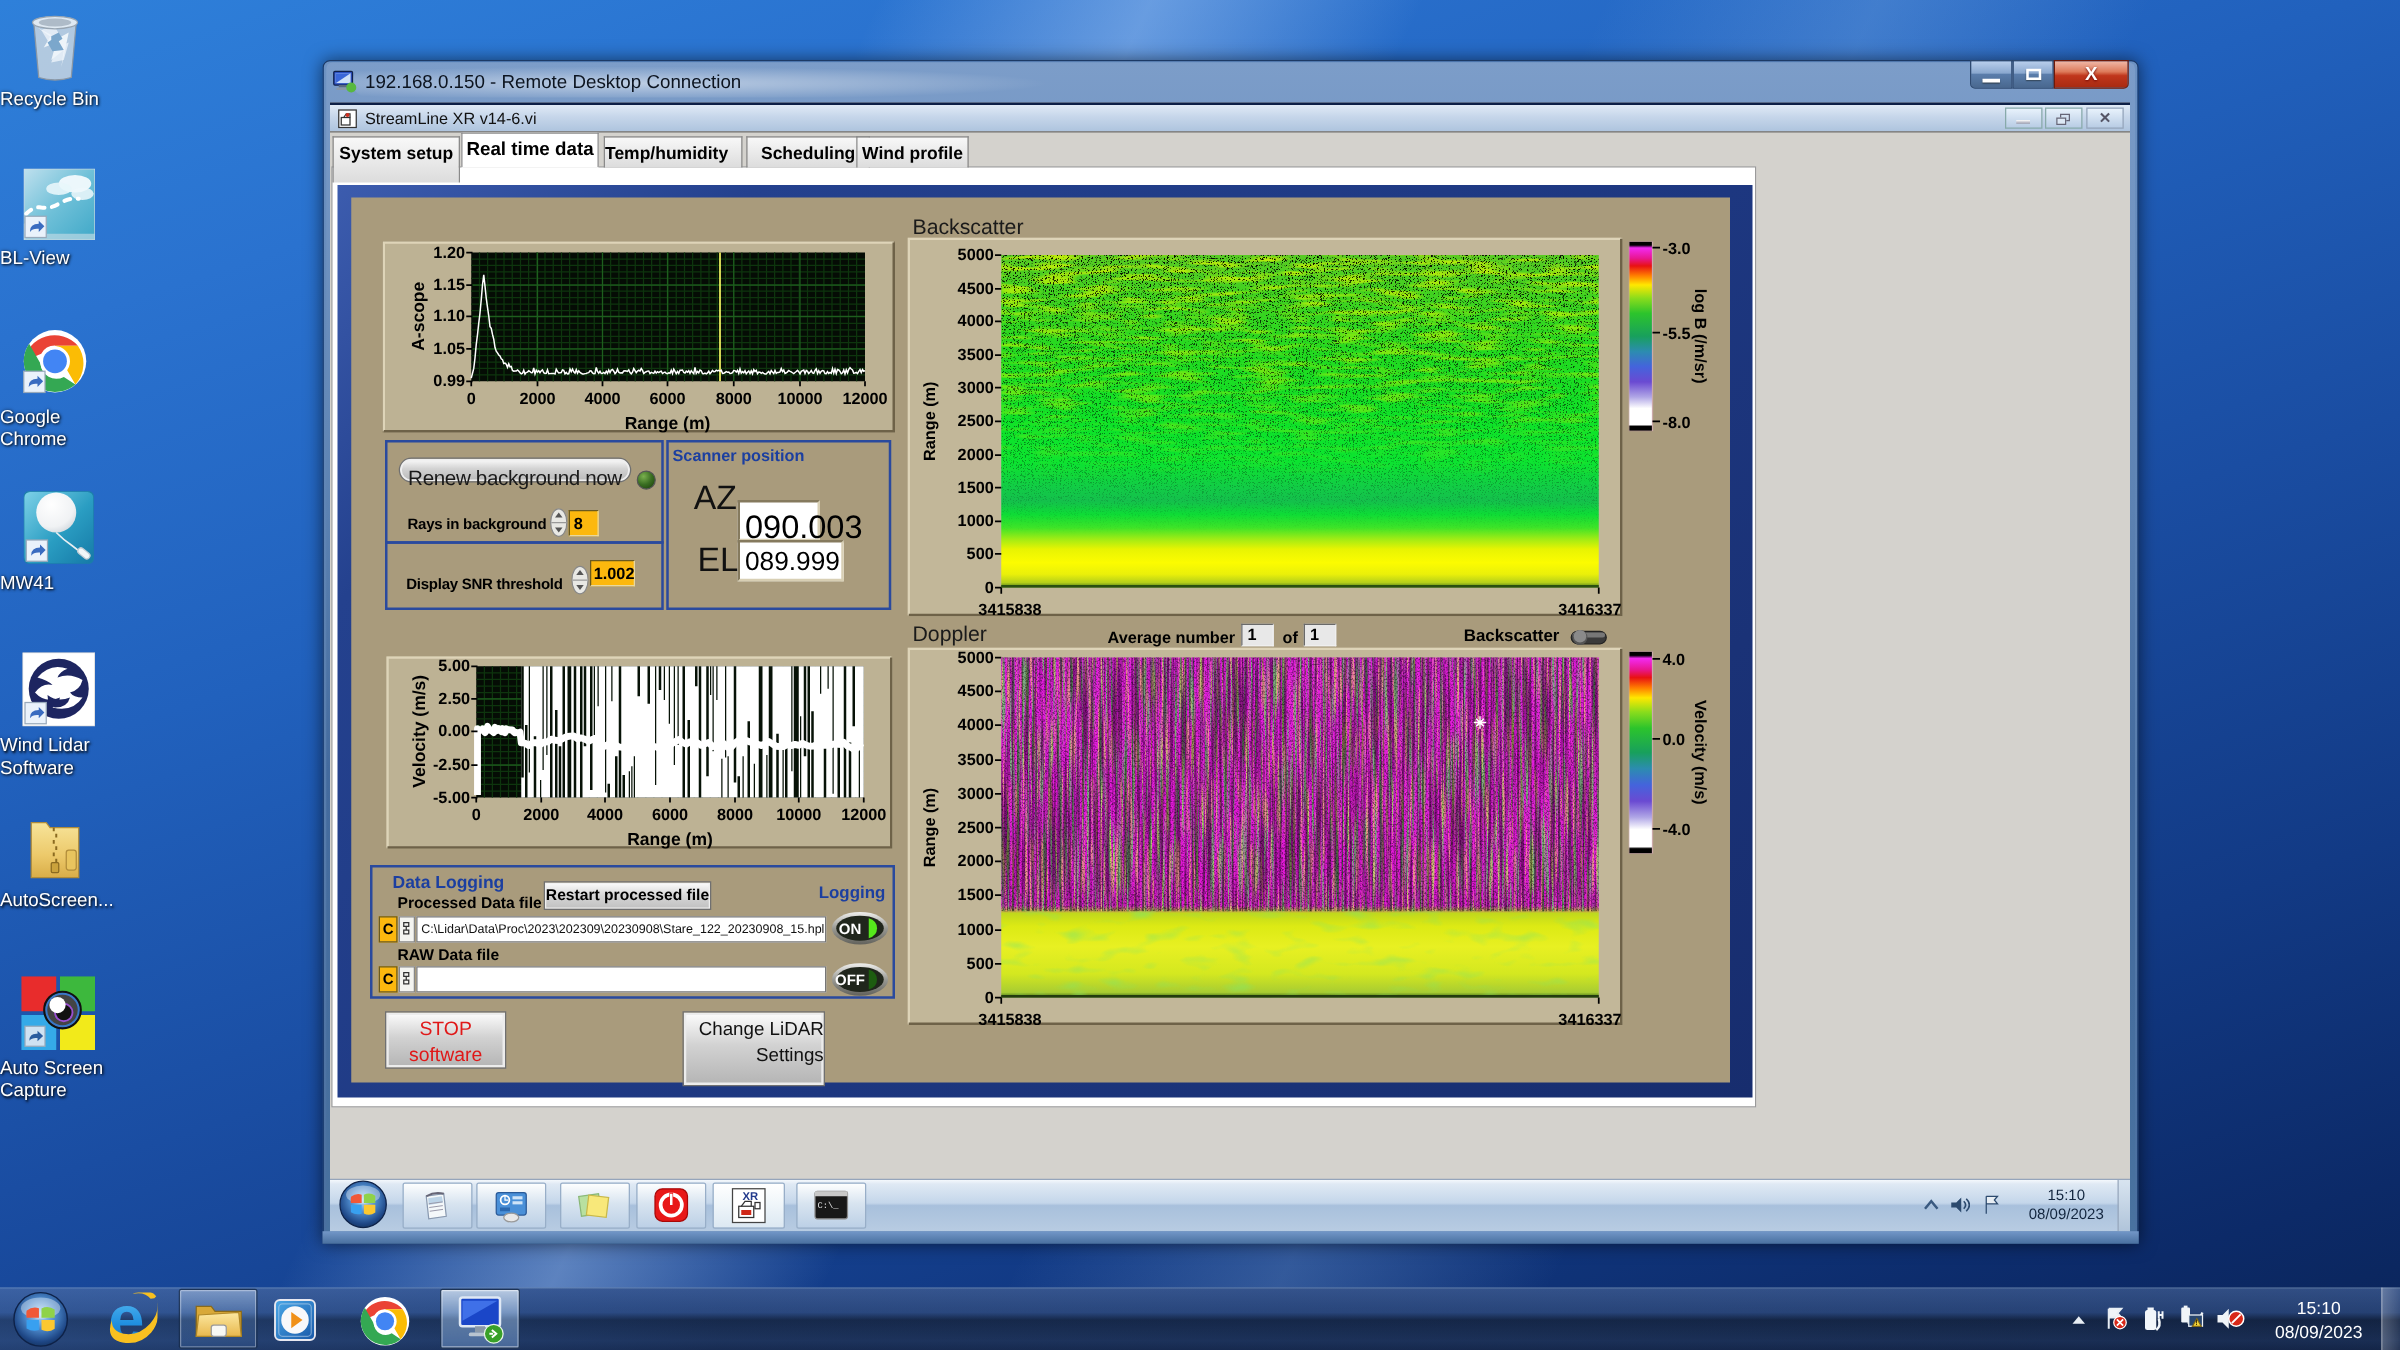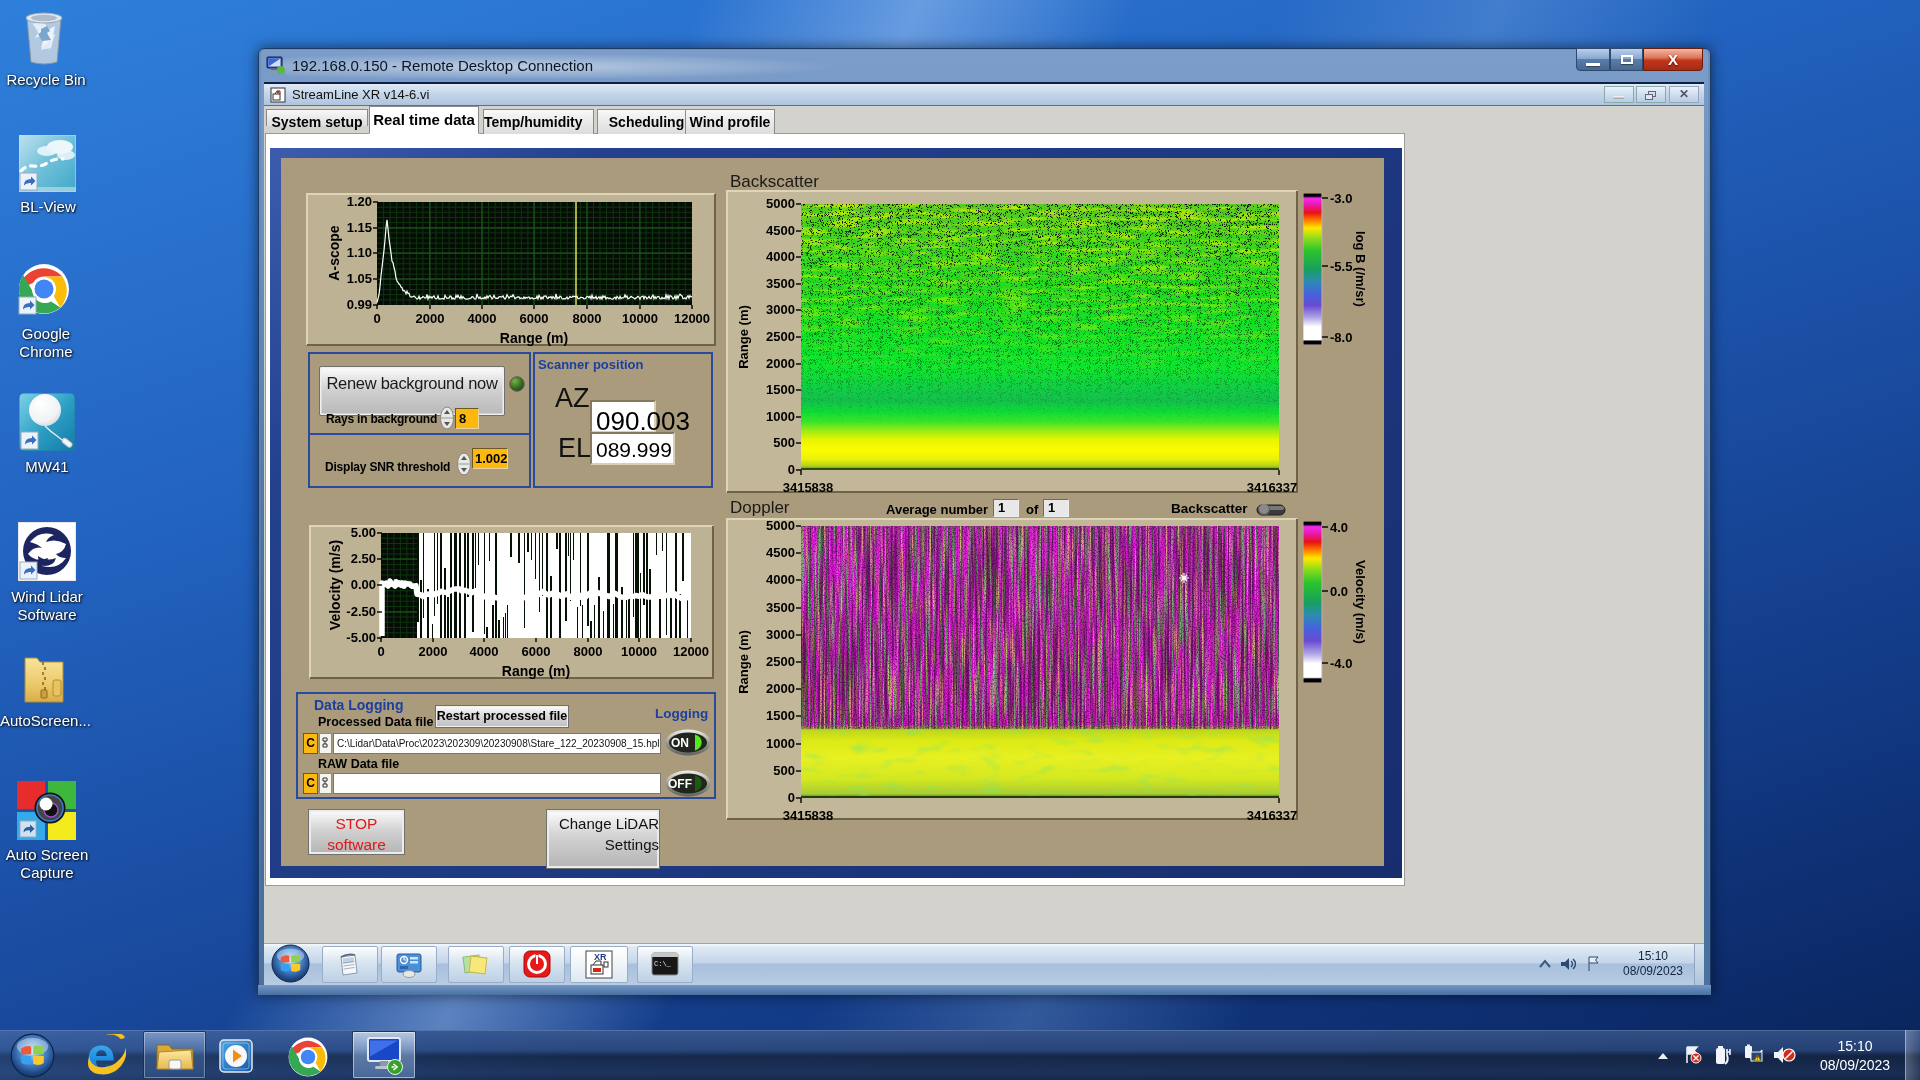--- a/index.html
+++ b/index.html
@@ -1,20 +1,20 @@
 <!DOCTYPE html>
 <html><head><meta charset="utf-8"><style>
 *{margin:0;padding:0;box-sizing:border-box}
 html,body{width:1920px;height:1080px;overflow:hidden;font-family:"Liberation Sans",sans-serif}
 .abs{position:absolute}
 body{position:relative;background:
  linear-gradient(115deg, rgba(255,255,255,0) 29%, rgba(180,210,248,.45) 38%, rgba(255,255,255,0) 47%),
  linear-gradient(115deg, rgba(255,255,255,0) 53%, rgba(150,190,235,.26) 62%, rgba(255,255,255,0) 71%),
  linear-gradient(162deg,#2e80da 0%,#2a72cf 16%,#2161bd 36%,#1a4da2 56%,#123a85 76%,#0c2a68 92%,#0a2458 100%)}
-.icon-label{position:absolute;color:#fff;font-size:15px;text-align:center;line-height:18px;
+.icon-label{position:absolute;color:#fff;font-size:15px;line-height:18px;
  text-shadow:1px 1px 2px rgba(0,0,0,.85),0 0 3px rgba(0,0,0,.6)}
 </style></head><body>
 
 <svg class="abs" style="left:21px;top:4px" width="46" height="62" viewBox="0 0 46 62">
  <path d="M6 14 L40 14 L36 58 Q23 62 10 58 Z" fill="#c9d6e2" opacity=".85"></path>
  <path d="M6 14 L40 14 L36 58 Q23 62 10 58 Z" fill="none" stroke="#8a97a5"></path>
  <path d="M9 18 L20 24 L14 34 L24 30 L20 44 L30 36 L28 50 L34 22 L23 28 Z" fill="#f4f8fc" opacity=".9"></path>
  <path d="M12 20 L22 16 L28 26 L18 30 Z M24 34 L34 30 L30 44 L20 46 Z" fill="#eef4fa" opacity=".8"></path>
  <ellipse cx="23" cy="14" rx="18" ry="5" fill="#dfe9f2" stroke="#98a5b2"></ellipse>
  <ellipse cx="23" cy="14" rx="13" ry="3.2" fill="#aebbc8"></ellipse>
@@ -168,21 +168,21 @@
  <div class="abs" style="left:8px;top:9px;width:11px;height:3px;background:linear-gradient(#fff,#99a)"></div>
   </div>
 <div class="abs" style="left:1636px;top:86px;width:30px;height:17px;background:linear-gradient(#e8f2fc,#b8cce4);border:1px solid #8aa">
  <div class="abs" style="left:11px;top:4px;width:8px;height:6px;border:1.5px solid #667"></div>
  <div class="abs" style="left:8px;top:7px;width:8px;height:6px;border:1.5px solid #667;background:#dde8f4"></div>
   </div>
 <div class="abs" style="left:1669px;top:86px;width:30px;height:17px;background:linear-gradient(#e8f2fc,#b8cce4);border:1px solid #95a5bb;color:#556;font-weight:bold;font-size:12px;text-align:center;line-height:15px">✕</div>
 
 <div class="abs" style="left:265px;top:133px;width:1140px;height:753px;background:#fff;border:1px solid #9a9a9a"></div>
 
-<div class="abs" style="left:266px;top:109px;width:102px;height:17px;background:linear-gradient(#f8f8f8,#dcdcdc);border:1px solid #8a8a8a;border-bottom:none;font-weight:bold;font-size:14px;text-align:center;line-height:24px;color:#000">System setup</div>
+<div class="abs" style="left:266px;top:109px;width:102px;height:37px;background:linear-gradient(#f8f8f8,#dcdcdc);border:1px solid #8a8a8a;border-bottom:none;font-weight:bold;font-size:14px;text-align:center;line-height:24px;color:#000">System setup</div>
 <div class="abs" style="left:369px;top:106px;width:110px;height:28px;background:#fff;border:1px solid #8a8a8a;border-bottom:1px solid #fff;font-weight:bold;font-size:15px;text-align:center;line-height:26px;color:#000;z-index:3">Real time data</div>
 <div class="abs" style="left:483px;top:109px;width:111px;height:25px;background:linear-gradient(#f8f8f8,#dcdcdc);border:1px solid #8a8a8a;border-bottom:none;font-weight:bold;font-size:14px;text-align:left;line-height:24px;color:#000">Temp/humidity</div>
 <div class="abs" style="left:597px;top:109px;width:99px;height:25px;background:linear-gradient(#f8f8f8,#dcdcdc);border:1px solid #8a8a8a;border-bottom:none;font-weight:bold;font-size:14px;text-align:center;line-height:24px;color:#000">Scheduling</div>
 <div class="abs" style="left:685px;top:109px;width:90px;height:25px;background:linear-gradient(#f8f8f8,#dcdcdc);border:1px solid #8a8a8a;border-bottom:none;font-weight:bold;font-size:14px;text-align:center;line-height:24px;color:#000">Wind profile</div>
 
 <div class="abs" style="left:270px;top:148px;width:1132px;height:730px;background:linear-gradient(135deg,#3c5cae 0%,#24418e 18%,#1d3780 60%,#172d6e 100%)"></div>
 <div class="abs" style="left:281px;top:158px;width:1103px;height:708px;background:#a99b7c"></div>
 <svg class="abs" style="left:306px;top:193px" width="410" height="153" viewBox="0 0 410 153">
 <rect width="410" height="153" fill="#bdb294"></rect>
 <path d="M0 0 L410 0 410 153 0 153z" fill="none" stroke="#8c7f63" stroke-width="2"></path>
@@ -724,21 +724,21 @@
 <rect x="1" y="3" width="28" height="10" rx="5" fill="#3a3a3a" stroke="#222"></rect>
 <rect x="2" y="4" width="26" height="4" rx="2" fill="#777"></rect>
 <circle cx="8" cy="8" r="6" fill="#555"></circle>
     <circle cx="8" cy="7" r="5" fill="#8a8a8a"></circle>
 </svg>
 
 <div class="abs" style="left:308px;top:352px;width:223px;height:83px;border:2px solid #2a4a9e"></div>
 <div class="abs" style="left:308px;top:433px;width:223px;height:55px;border:2px solid #2a4a9e"></div>
 <div class="abs" style="left:533px;top:352px;width:180px;height:136px;border:2px solid #2a4a9e"></div>
 
-<div class="abs" style="left:319px;top:366px;width:186px;height:50px;background:linear-gradient(#fdfdfd,#d2d2d2 45%,#b8b8b8);border:1px solid #707070;box-shadow:inset 0 0 0 1.5px #efefef;border-radius:2px;font-size:16.5px;color:#1a1a1a;text-align:center;line-height:32px;letter-spacing:-0.3px">Renew background now</div>
+<div class="abs" style="left:319px;top:366px;width:186px;height:20px;background:linear-gradient(#fdfdfd,#d2d2d2 45%,#b8b8b8);border:1px solid #707070;box-shadow:inset 0 0 0 1.5px #efefef;border-radius:14px;font-size:16.5px;color:#1a1a1a;text-align:center;line-height:32px;letter-spacing:-0.3px">Renew background now</div>
 <svg class="abs" style="left:509px;top:376px" width="16" height="16" viewBox="0 0 16 16">
 <defs>
       <radialGradient id="led" cx=".35" cy=".3" r=".75">
         <stop offset="0" stop-color="#7ab04e"></stop>
         <stop offset=".6" stop-color="#3a6e22"></stop>
         <stop offset="1" stop-color="#234c12"></stop>
       </radialGradient>
     </defs>
 <circle cx="8" cy="8" r="7.2" fill="url(#led)" stroke="#555"></circle>
   </svg>

